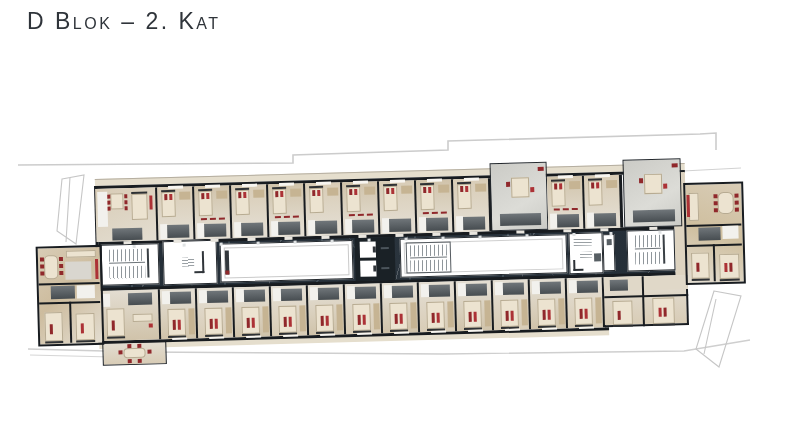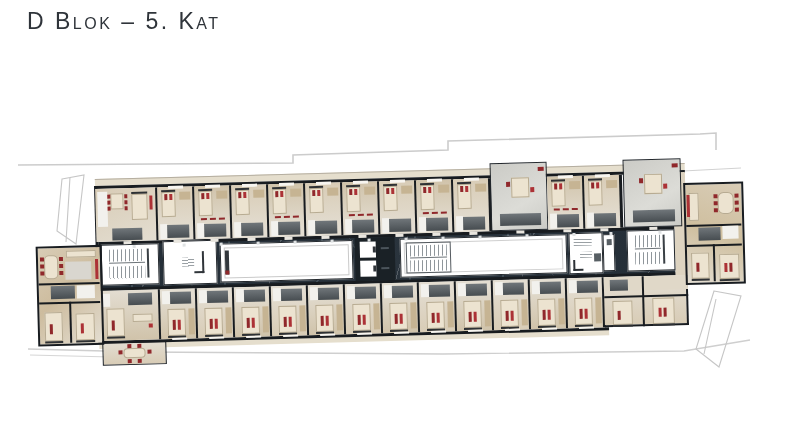--- a/index.html
+++ b/index.html
@@ -16,21 +16,21 @@
     repeating-linear-gradient(63deg,transparent 0 83px,rgba(255,255,255,.10) 83px 84px,transparent 84px 161px),
     repeating-linear-gradient(98deg,transparent 0 37px,rgba(130,150,160,.28) 37px 39px,transparent 39px 92px);}
   .hatchV{background:repeating-linear-gradient(90deg,#8f969b 0 1px,transparent 1px 4px);}
   .txtline{background:repeating-linear-gradient(0deg,#9aa0a4 0 1px,transparent 1px 3px);}
 </style>
 </head>
 <body>
 
 <div class="stage">
 
-  <div class="title">D Blok – 5. Kat</div>
+  <div class="title">D Blok – 2. Kat</div>
 
   <svg class="sitesvg" width="800" height="425">
     <path d="M18,165 L293,163 L293,155 L448,150 L448,141 L700,134 L716,133 L716,150" fill="none" stroke="#cccccc" stroke-width="1.6"></path>
     <path d="M683,171 L741,168" fill="none" stroke="#d2d2d2" stroke-width="1.2"></path>
     <path d="M28,349 L142,352 L443,354 L684,351 L750,340" fill="none" stroke="#cfcfcf" stroke-width="1.4"></path>
     <path d="M30,355 L152,358" fill="none" stroke="#d6d6d6" stroke-width="1"></path>
     <path d="M62,179 L84,175 L76,244 L57,231 Z M70,177 L66,242" fill="none" stroke="#c6c6c6" stroke-width="1.1"></path>
     <path d="M714,291 L741,296 L719,367 L696,349 Z M716,299 L704,354" fill="none" stroke="#c6c6c6" stroke-width="1.1"></path>
   </svg>
 

